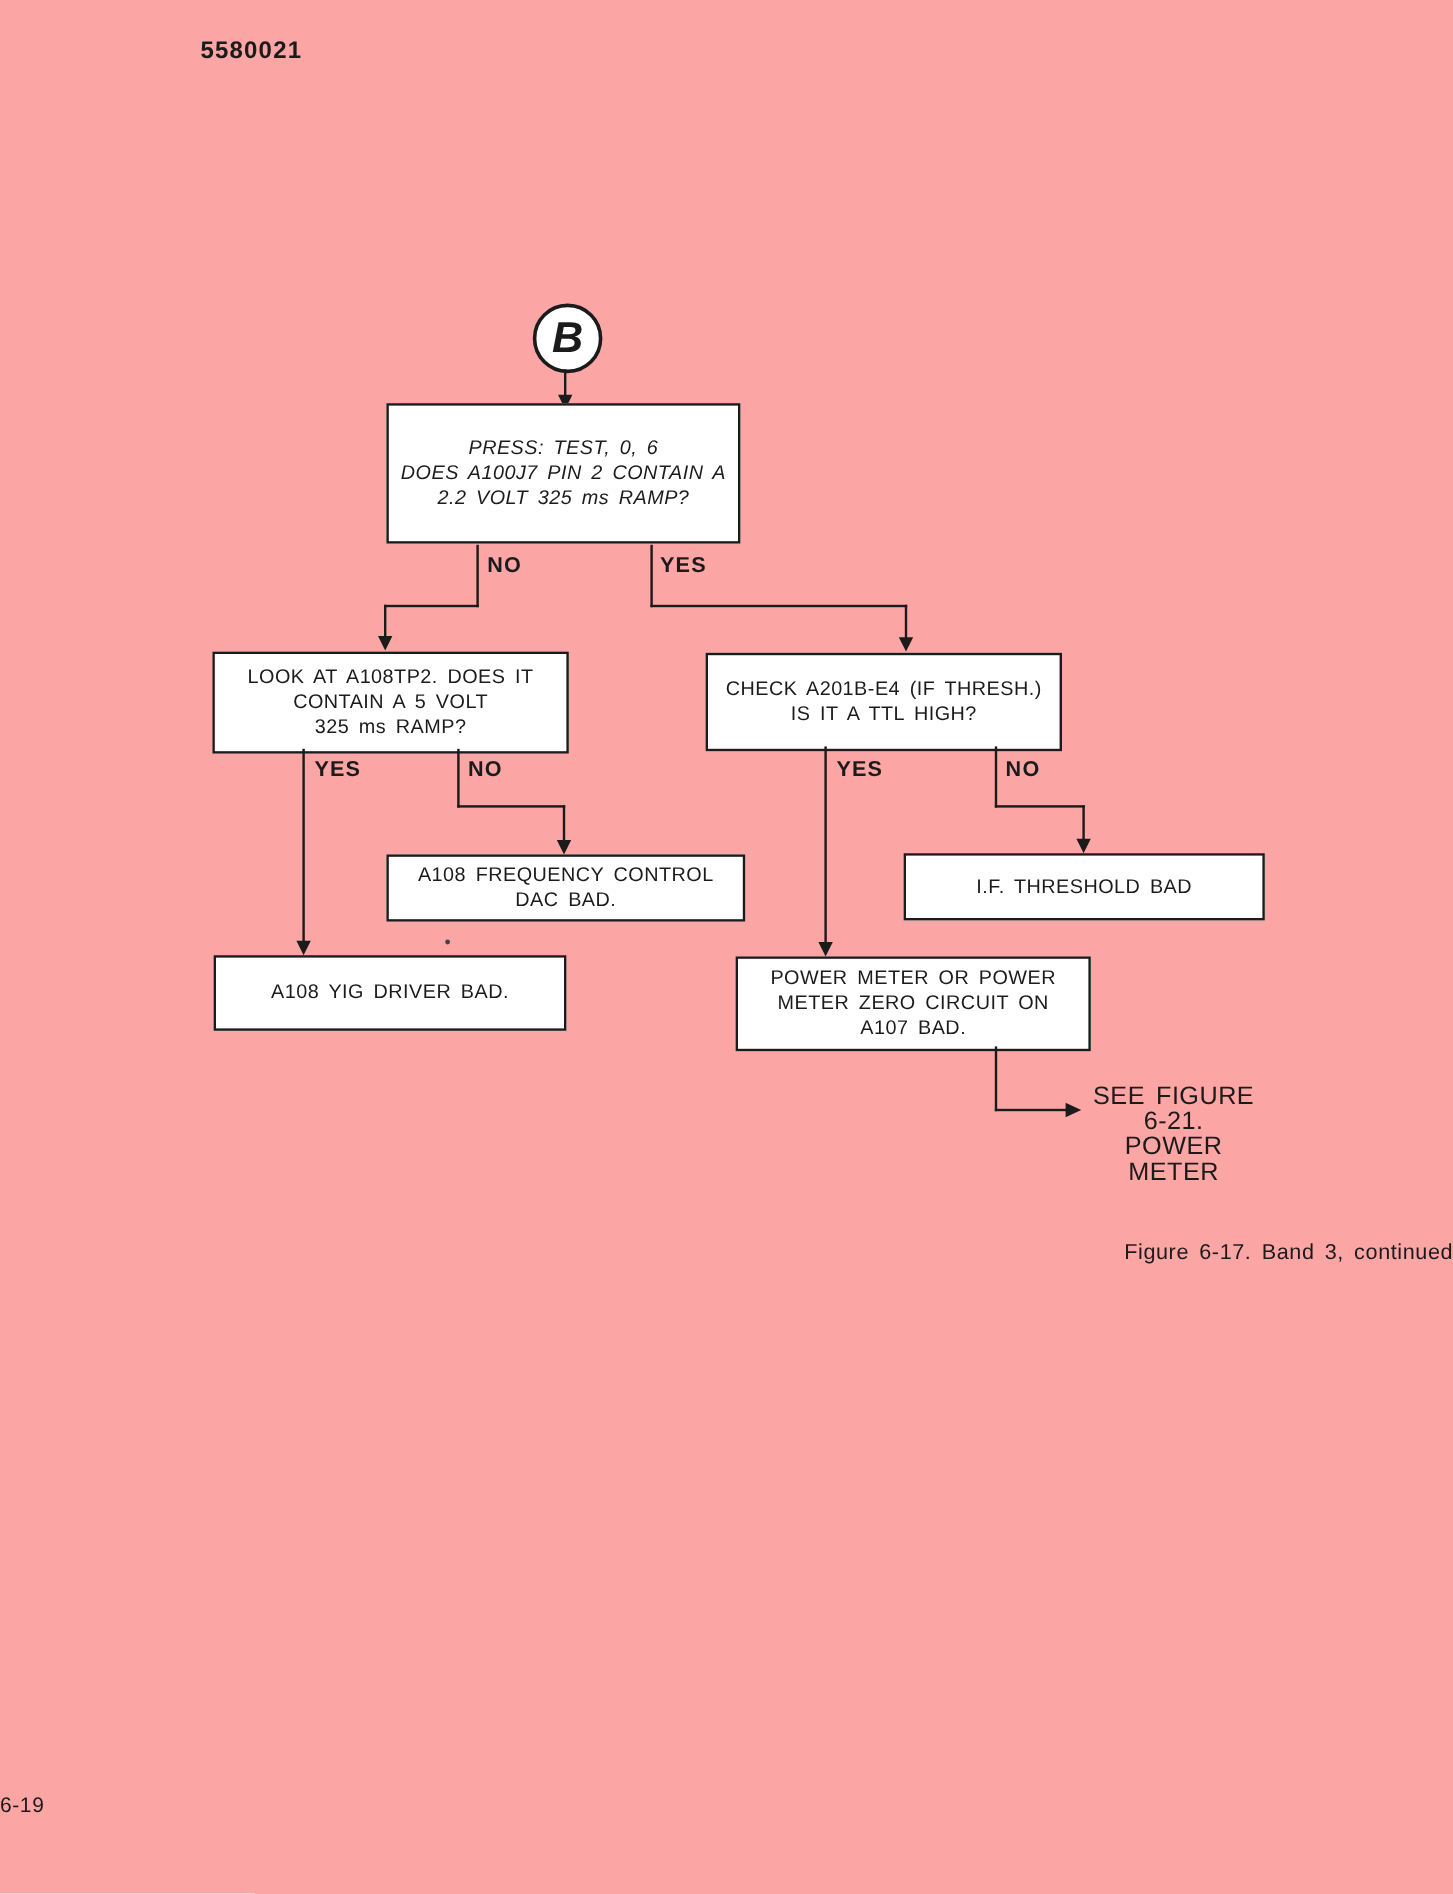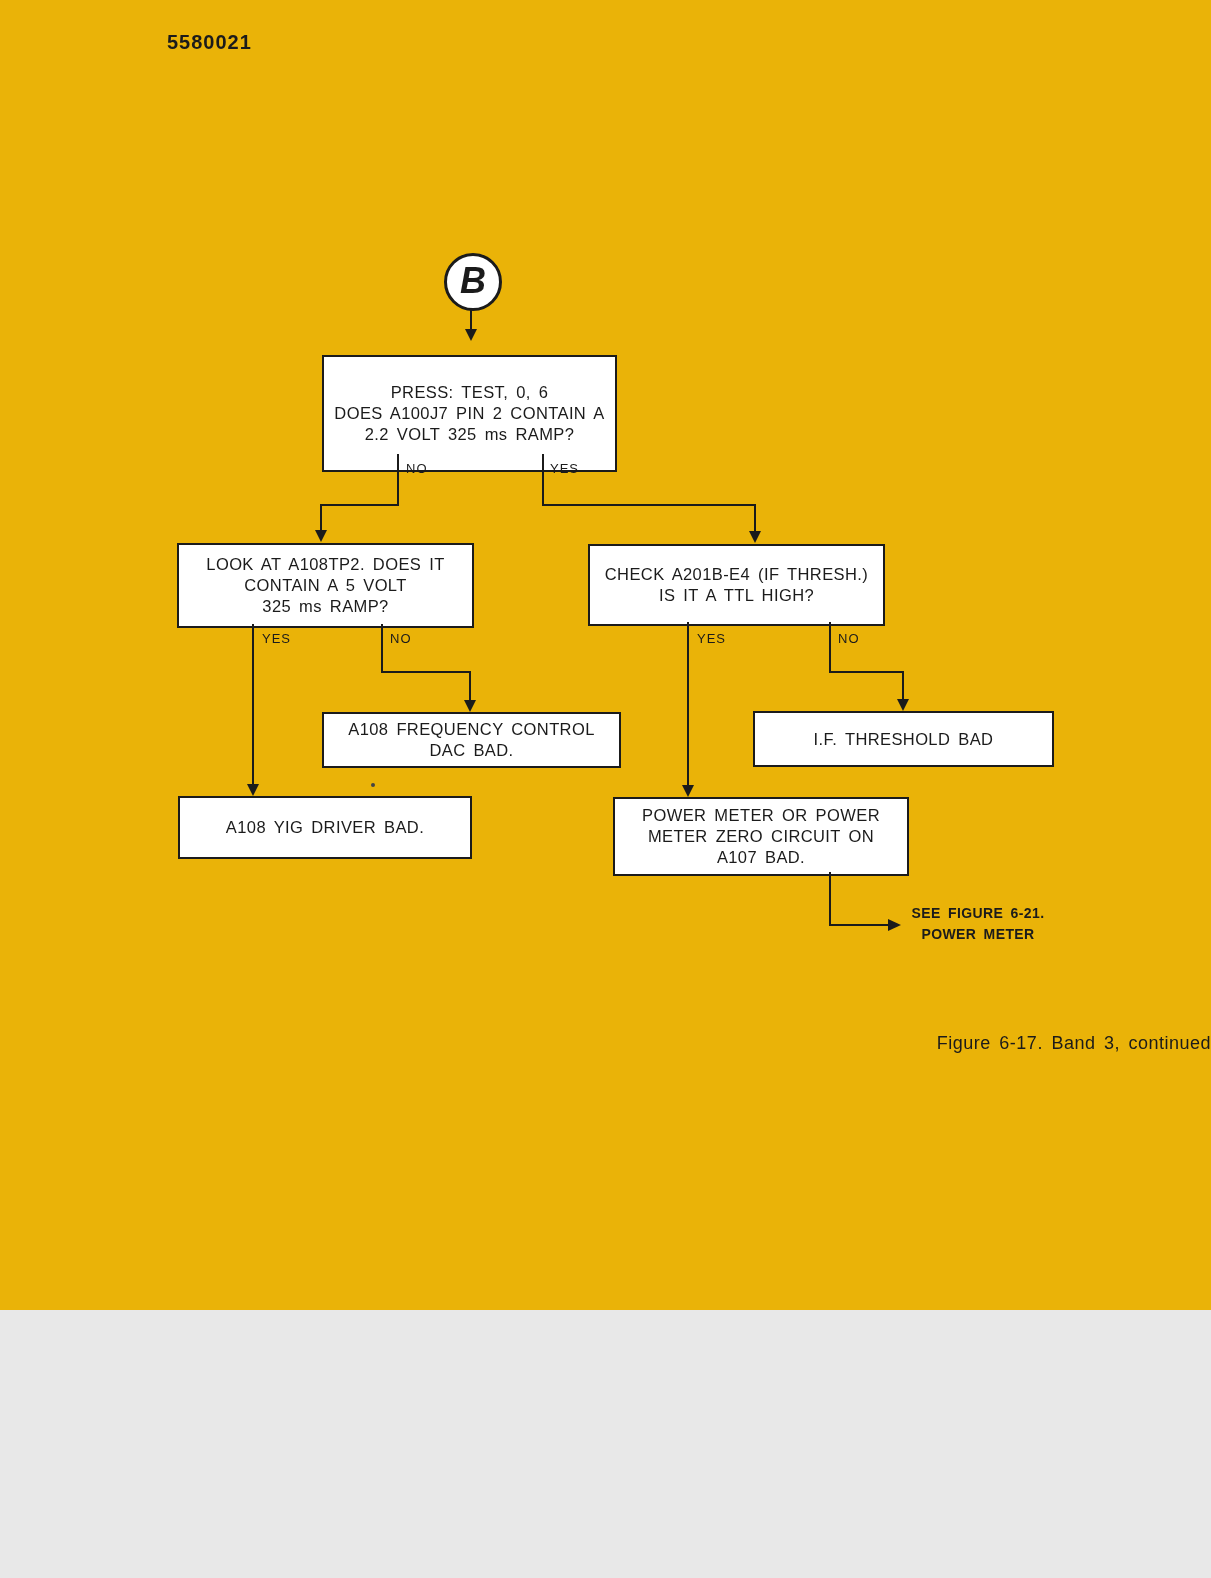--- a/index.html
+++ b/index.html
@@ -1,19 +1,19 @@
 <!DOCTYPE html>
 <html><head>
 <meta charset="utf-8">
 <style>
   html,body{margin:0;padding:0;background:#e8e8e8;}
   .page{
     position:relative;
-    width:1211px;height:1310px;
-    background:#eab308;
+    width:1211px;height:1578px;
+    background:#fca5a5;
     font-family:"Liberation Sans", sans-serif;
     color:#1b1b1b;
     overflow:hidden;
   }
   .doc-number{
     position:absolute;left:167px;top:31px;
     font-size:20px;letter-spacing:1px;font-weight:bold;
   }
   .connector-circle{
     position:absolute;left:444px;top:253px;
@@ -38,26 +38,25 @@
     position:absolute;width:0;height:0;
     border-left:6px solid transparent;border-right:6px solid transparent;
     border-top:12px solid #1b1b1b;
   }
   .arr-r{
     position:absolute;width:0;height:0;
     border-top:6px solid transparent;border-bottom:6px solid transparent;
     border-left:13px solid #1b1b1b;
   }
   .branch-label{
-    position:absolute;font-size:13px;letter-spacing:1px;
+    position:absolute;font-size:18px;letter-spacing:1px;font-weight:bold;
   }
   .annotation{
-    position:absolute;font-size:14px;line-height:21px;letter-spacing:0.4px;word-spacing:3px;
+    position:absolute;font-size:21px;line-height:21px;letter-spacing:0.4px;word-spacing:3px;
     text-align:center;
-    font-weight:bold;
   }
   .caption{
     position:absolute;left:0;top:1033px;width:1211px;text-align:right;
     font-size:18px;letter-spacing:0.5px;word-spacing:3px;
   }
   .page-number{
     position:absolute;left:0;top:1494px;width:1211px;text-align:left;
     font-size:17.5px;letter-spacing:0.5px;
   }
   .artifact-dot{
@@ -70,21 +69,21 @@
 <div class="page">
 
   <div class="doc-number">5580021</div>
 
   <div class="connector-circle">
     <span>B</span>
   </div>
   <div class="v" style="left:470px;top:308px;height:24px;"></div>
   <div class="arr-d" style="left:465px;top:329px;"></div>
 
-  <div class="box" style="left:322px;top:355px;width:291px;height:113px;">
+  <div class="box" style="left:322px;top:336px;width:291px;height:113px;font-style:italic;">
     <span class="bl">PRESS: TEST, 0, 6</span>
     <span class="bl">DOES A100J7 PIN 2 CONTAIN A</span>
     <span class="bl">2.2 VOLT 325 ms RAMP?</span>
   </div>
 
   <div class="v" style="left:397px;top:454px;height:52px;"></div>
   <div class="h" style="left:320px;top:504px;width:79px;"></div>
   <div class="v" style="left:320px;top:504px;height:28px;"></div>
   <div class="arr-d" style="left:315px;top:530px;"></div>
   <div class="branch-label" style="left:406px;top:461px;">NO</div>

